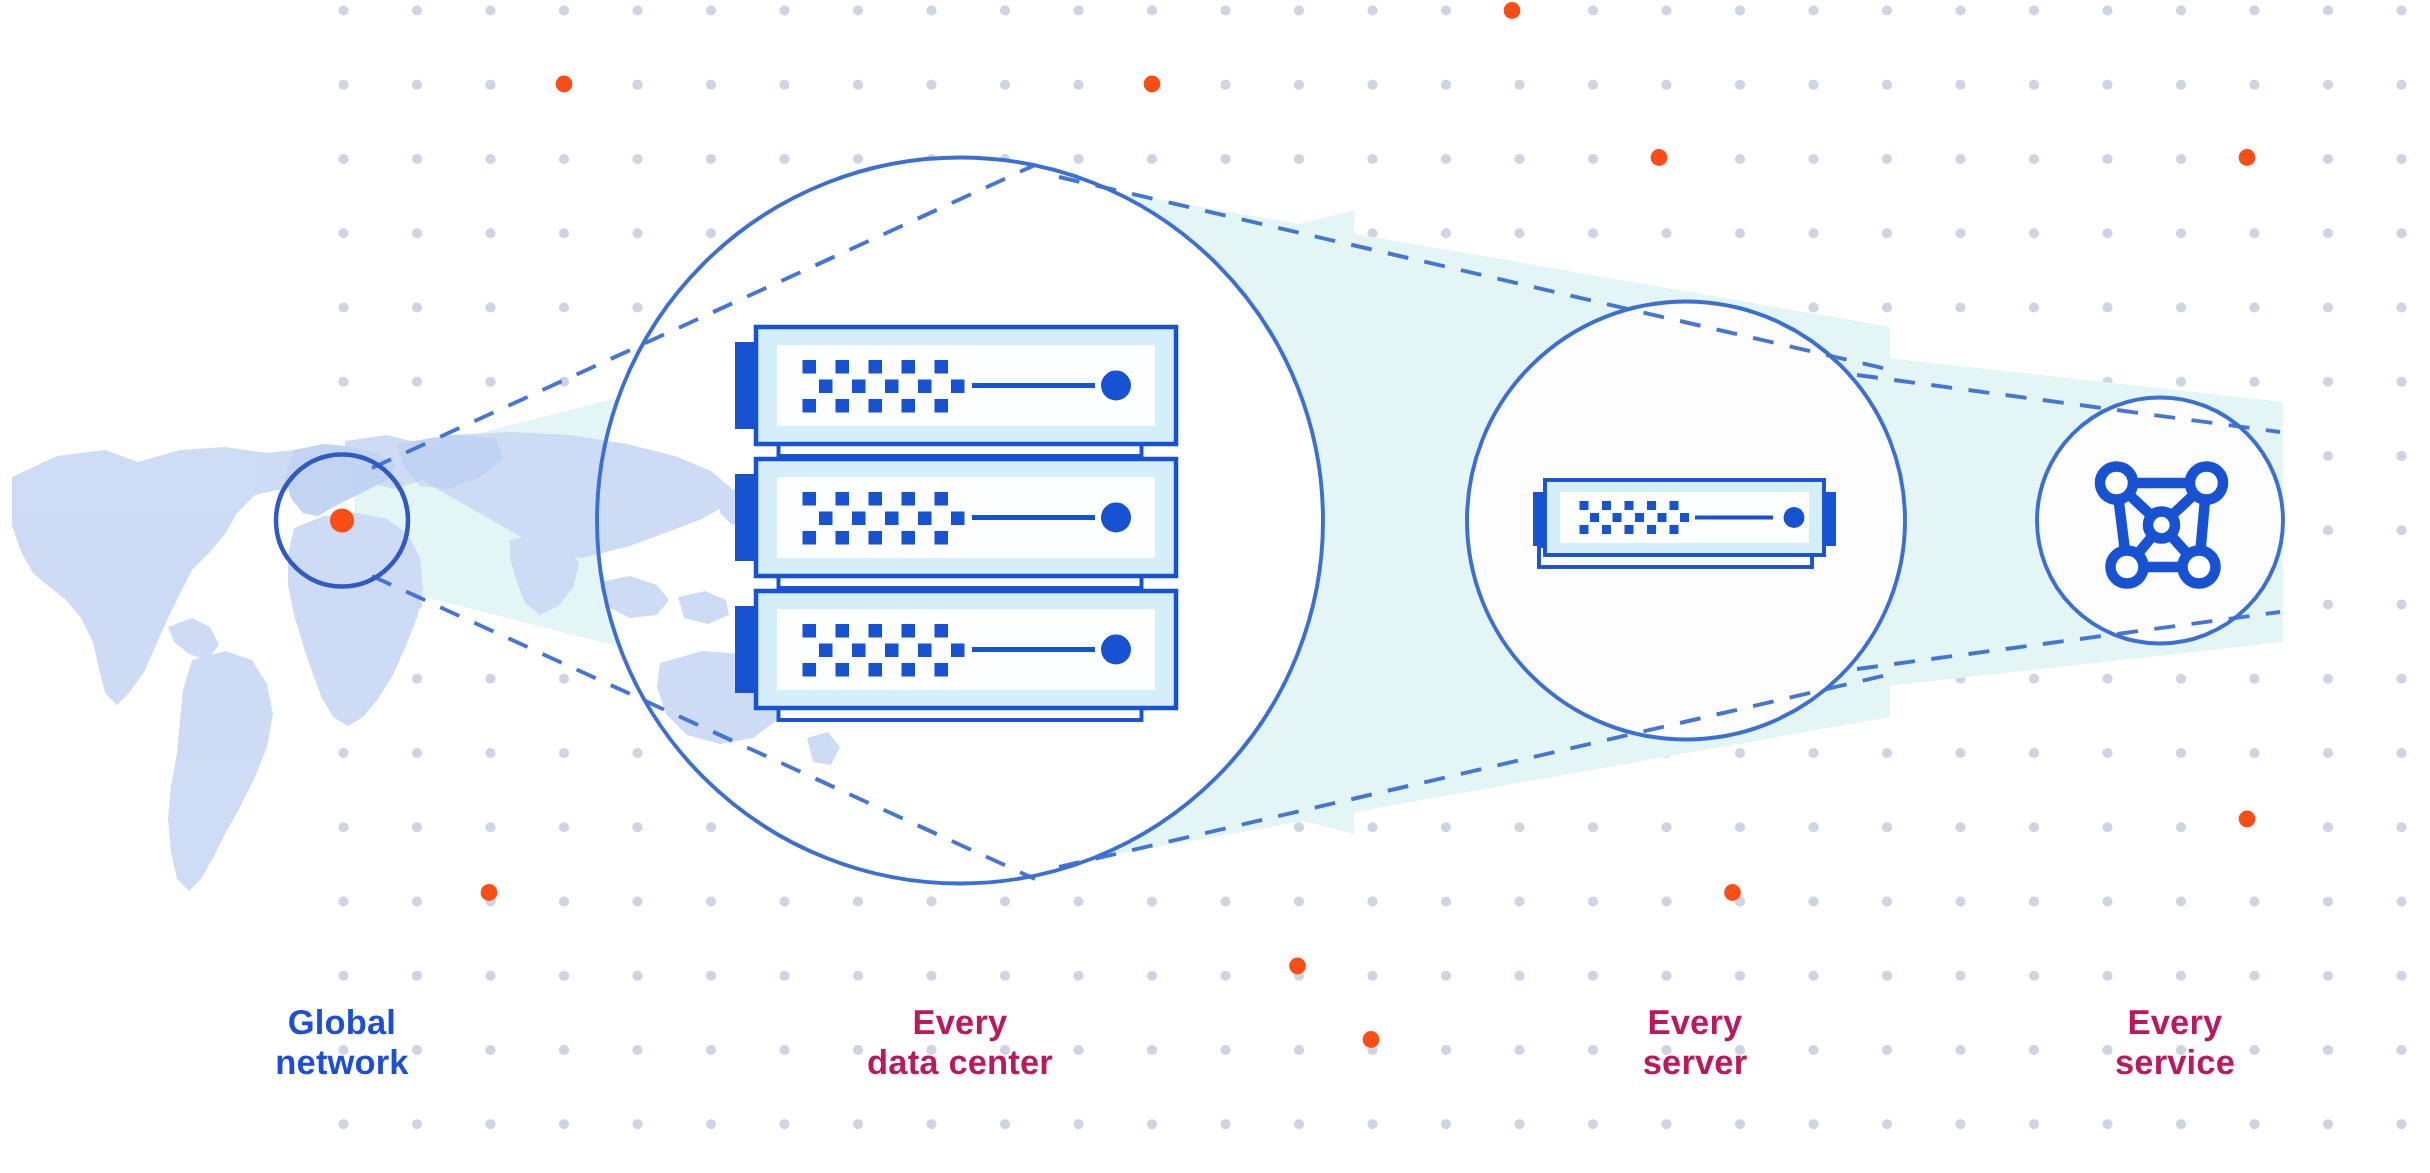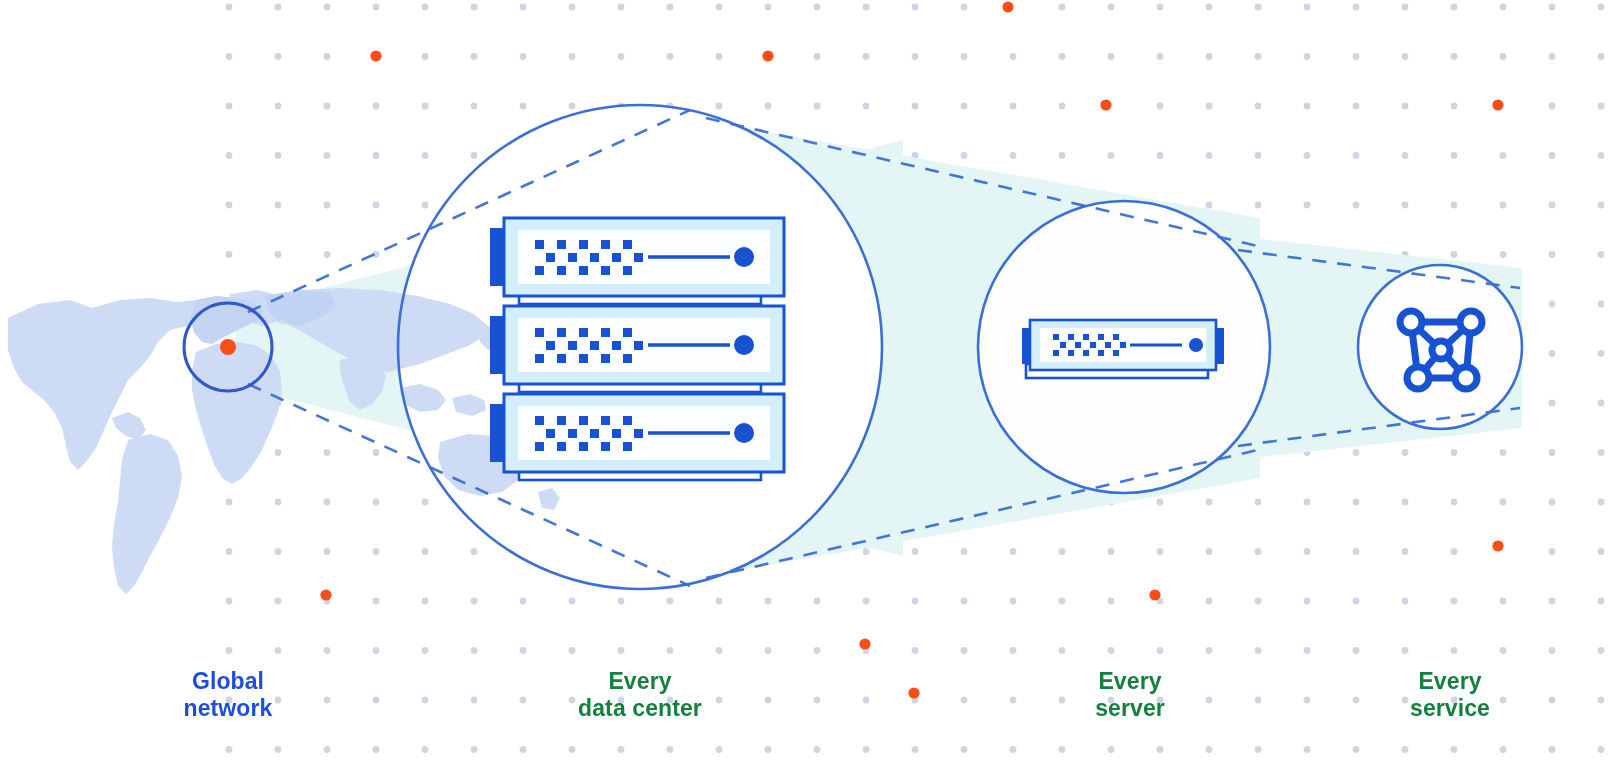--- a/index.html
+++ b/index.html
@@ -28,21 +28,21 @@
   .label {
     position: absolute;
     text-align: center;
     font-size: 23px;
     line-height: 27px;
     font-weight: 700;
     letter-spacing: 0.1px;
     white-space: pre-line;
     font-family: "Liberation Sans", "DejaVu Sans", sans-serif;
   }
-  .label.dark  { color: #15803d; }
+  .label.dark  { color: #be185d; }
   .label.blue  { color: #1d4ed8; }
   #label-global      { left: 128px; top: 668px; width: 200px; }
   #label-datacenter  { left: 540px; top: 668px; width: 200px; }
   #label-server      { left: 1030px; top: 668px; width: 200px; }
   #label-service     { left: 1350px; top: 668px; width: 200px; }
 </style>
 </head>
 <body>
 
 <div id="stage">

